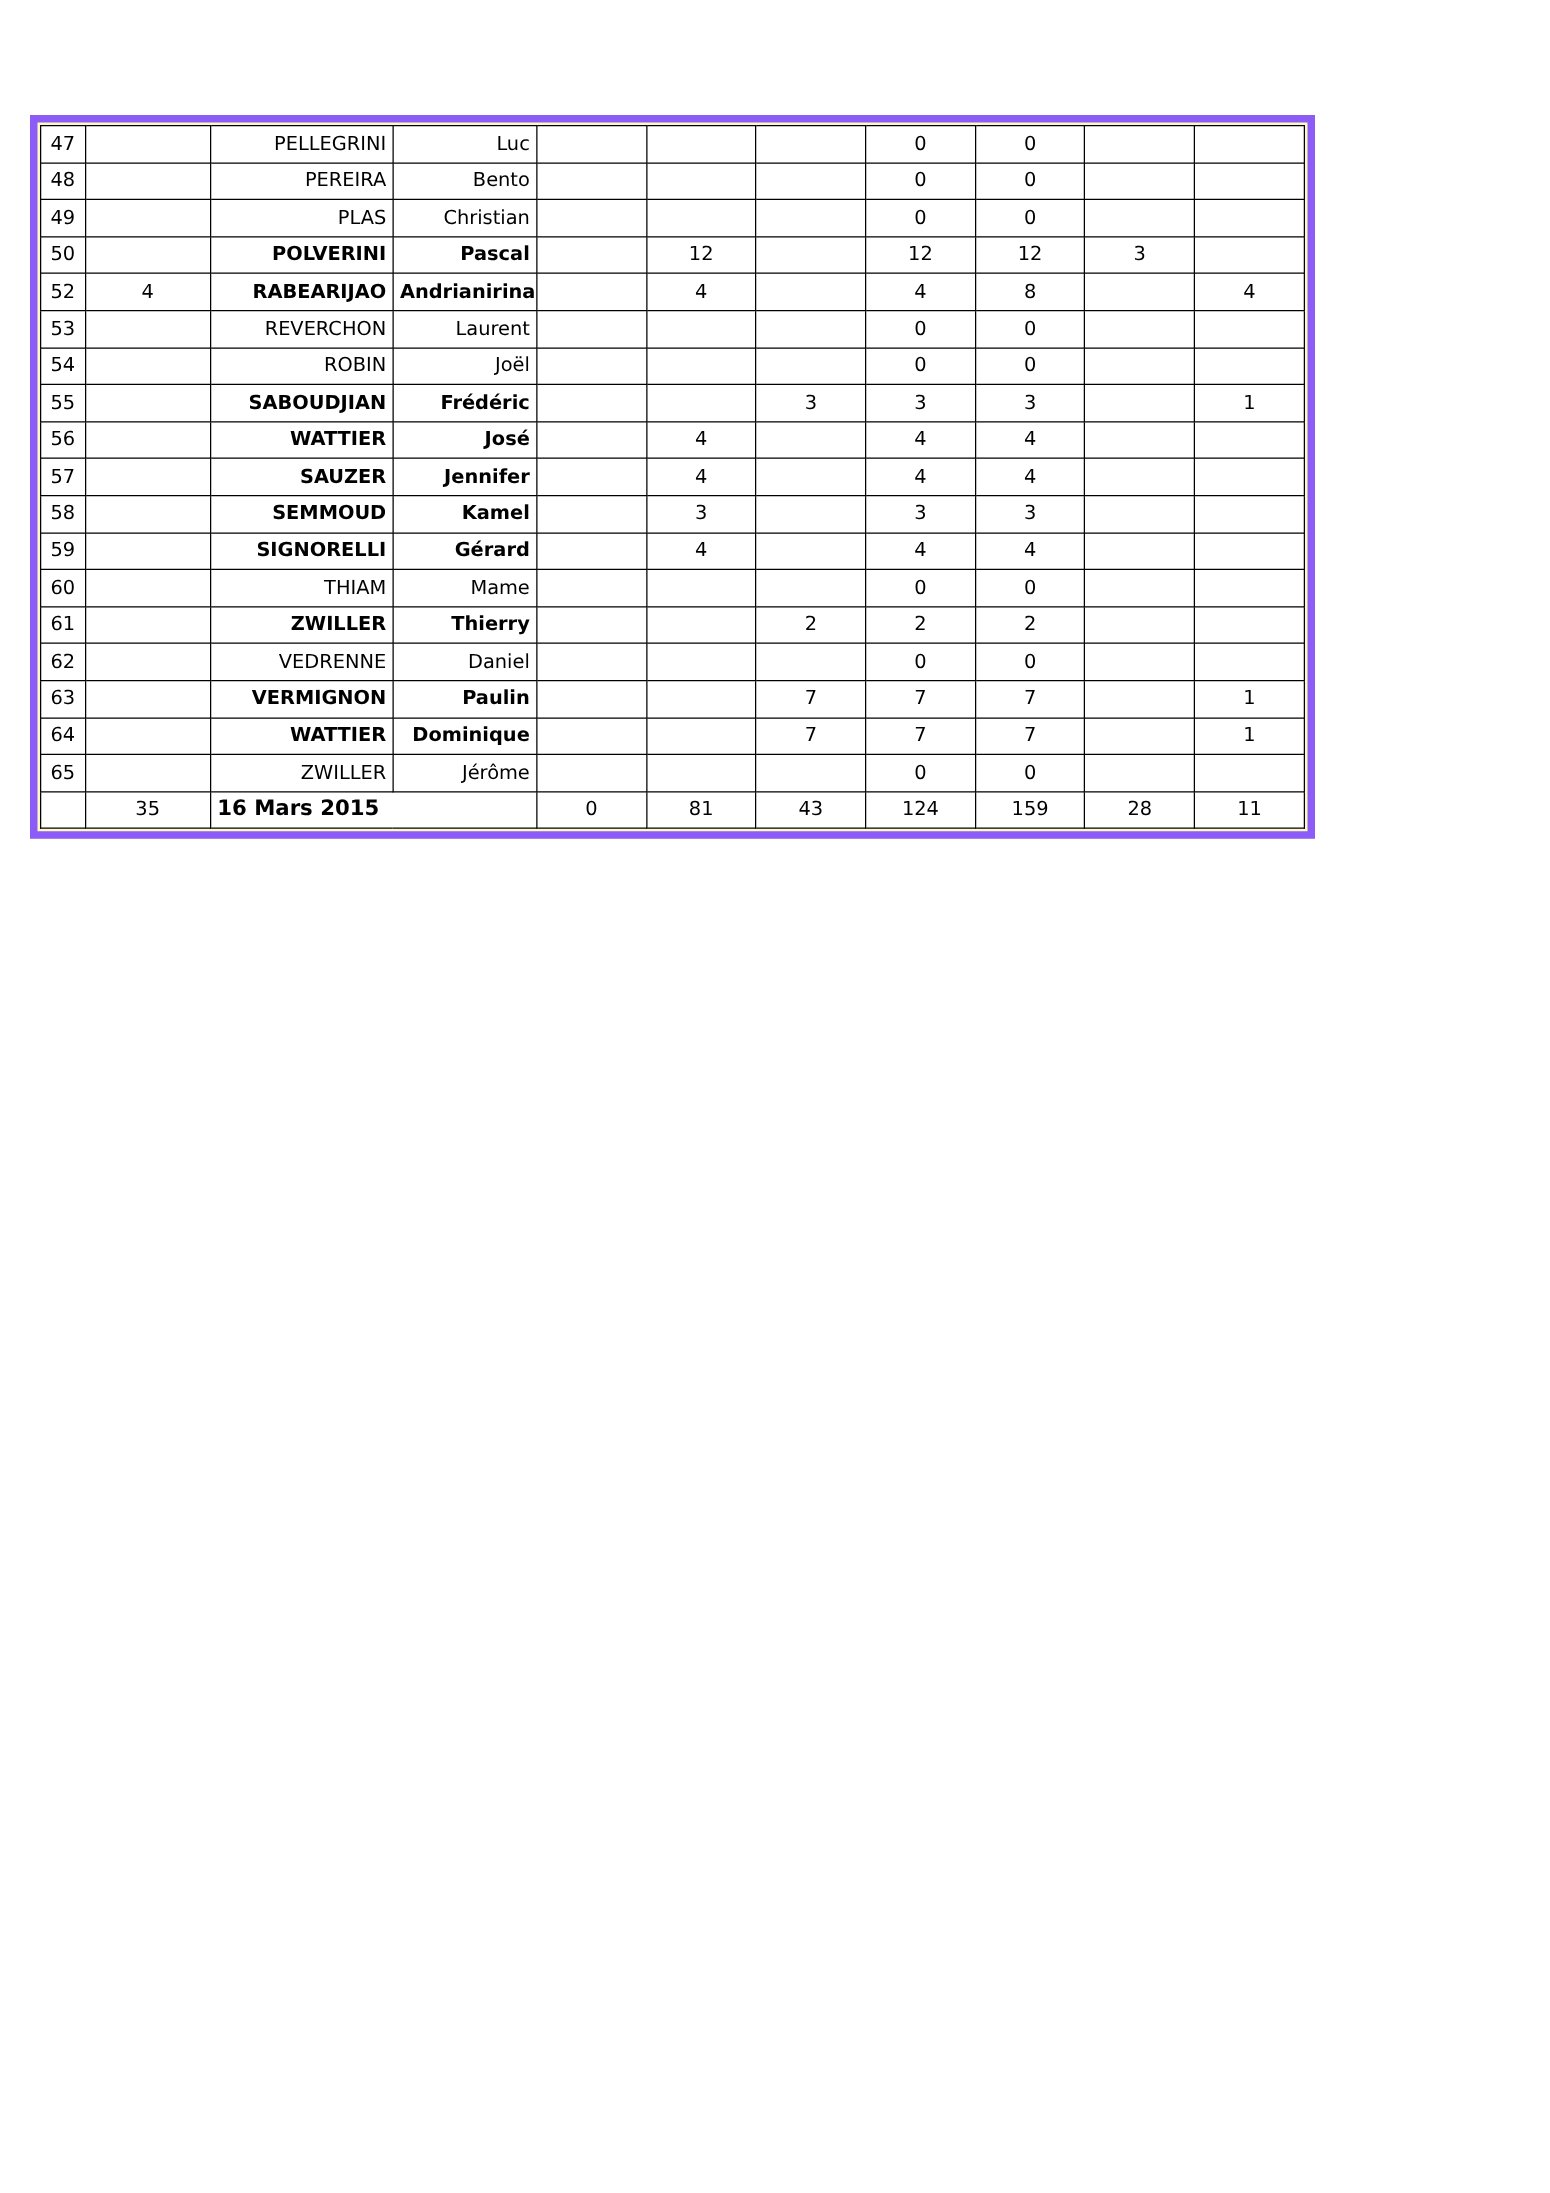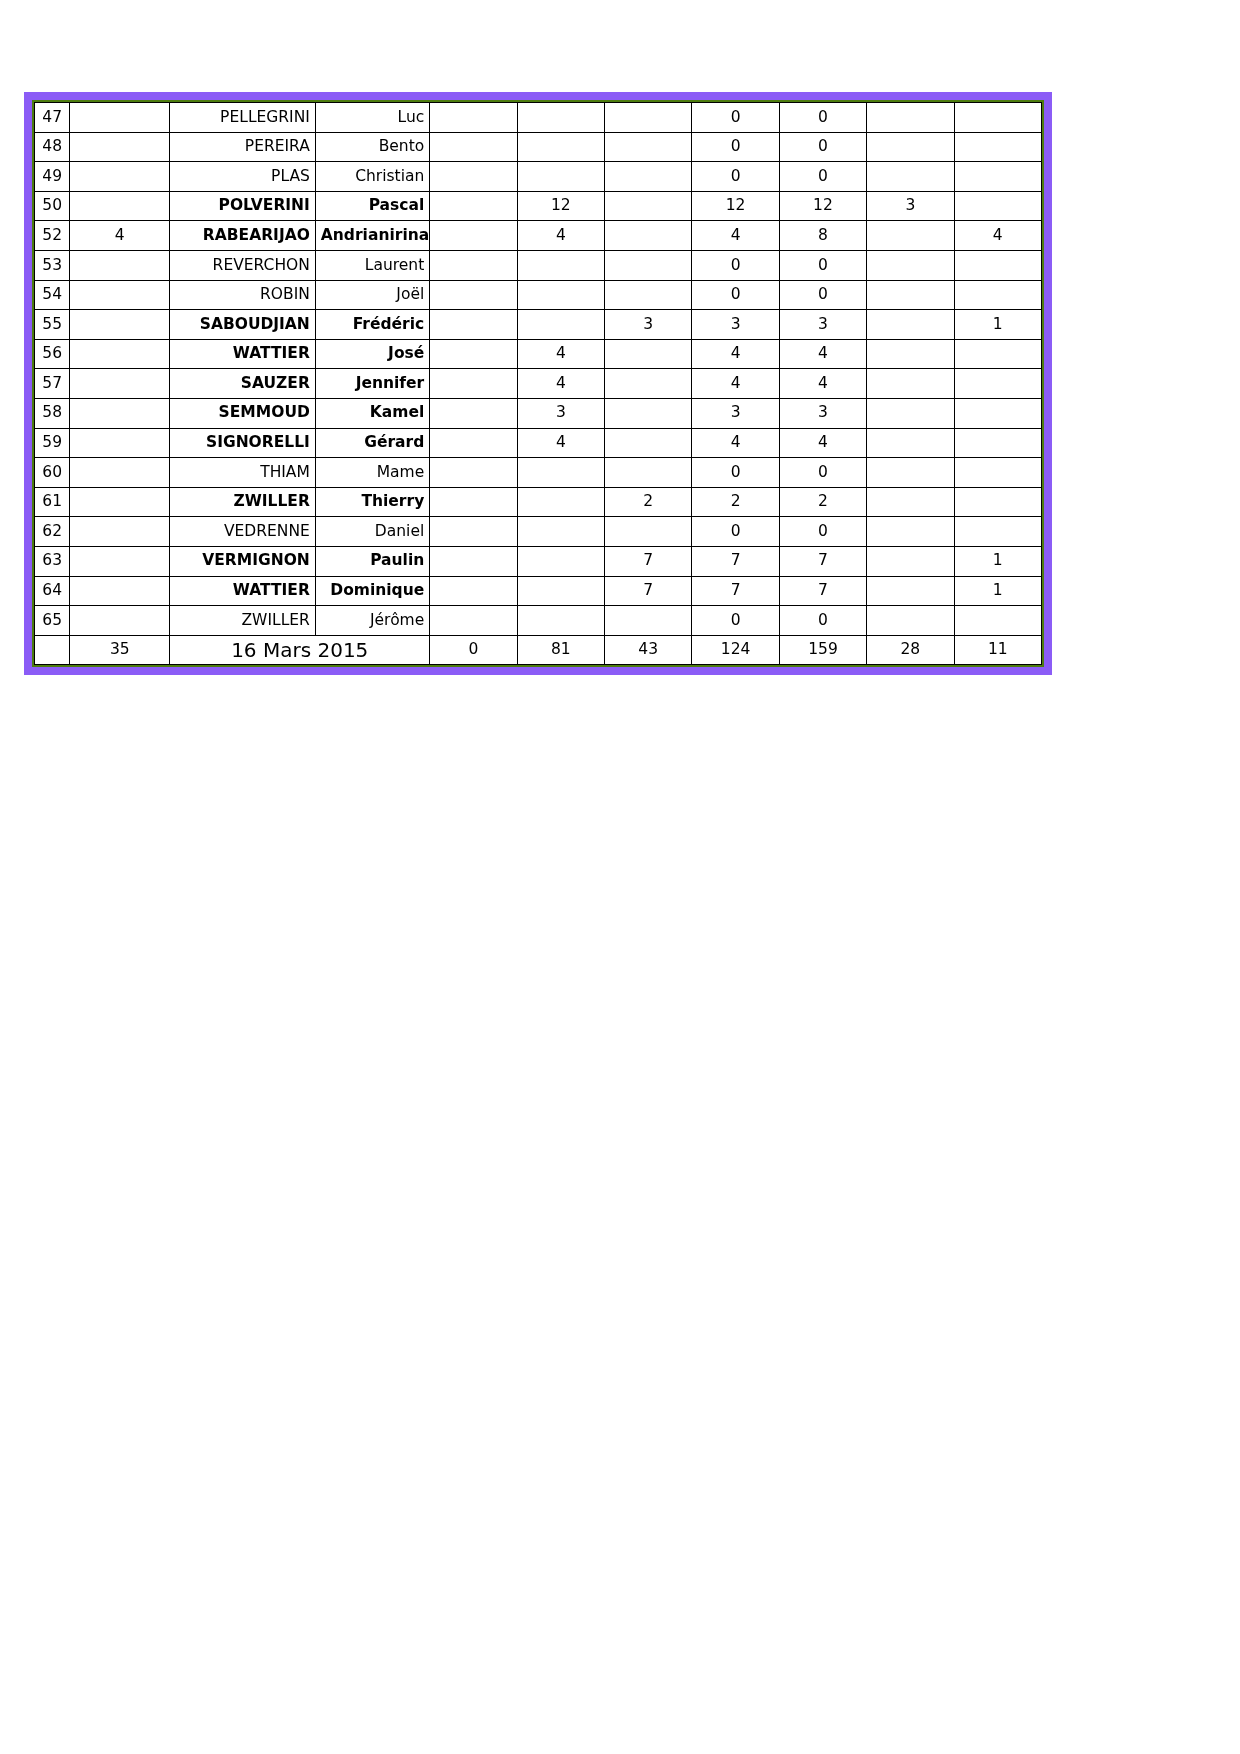--- a/index.html
+++ b/index.html
@@ -18,24 +18,24 @@
     width: 1240px;
     height: 1754px;
     box-sizing: border-box;
     padding: 90px 0 0 0;
   }
   .table-outer {
     position: absolute;
     left: 24px;
     top: 92px;
     width: 1028px;
-    border: 8px solid #8b5cf6;
+    border: 6px solid #8b5cf6;
     padding: 2px;
     box-sizing: border-box;
-    background: #4d7c0f;
+    background: #fef9c3;
   }
   table.grid {
     border-collapse: collapse;
     table-layout: fixed;
     width: 100%;
     background: #fff;
   }
   table.grid td {
     border: 1px solid #000;
     height: 28.6px;
@@ -63,23 +63,22 @@
   .num      { text-align: center; }
   .red      { color: #cc1126; }
   .bold     { font-weight: bold; margin-top: 16px; }
   .lbl      { text-align: right; }
 
   
   tr.totals td {
     font-weight: normal;
   }
   tr.totals td.date-cell {
-    text-align: center;
-    font-weight: normal;
-    font-size: 20px;
+    font-weight: bold;
+    font-size: 17px;
   }
   tr.totals td.num {
     text-align: center;
     margin-left: 28px;
   }
   
   table.grid tr td { border-top-width: 1px; border-bottom-width: 1px; }
 </style>
 </head>
 <body>

